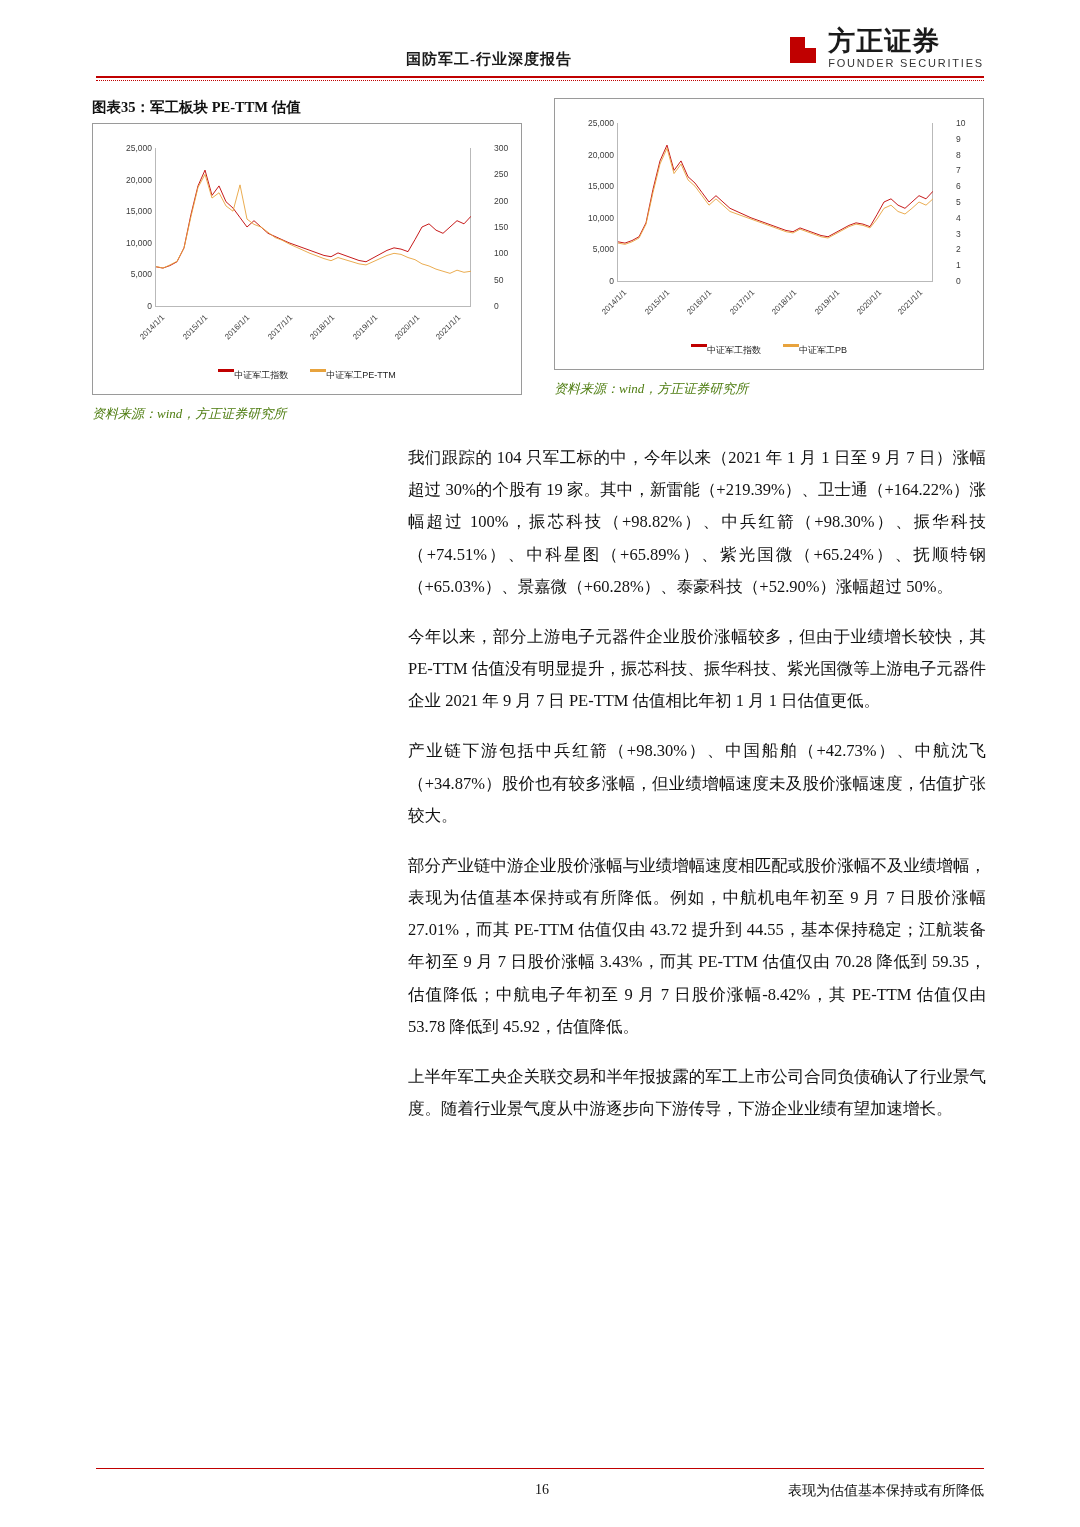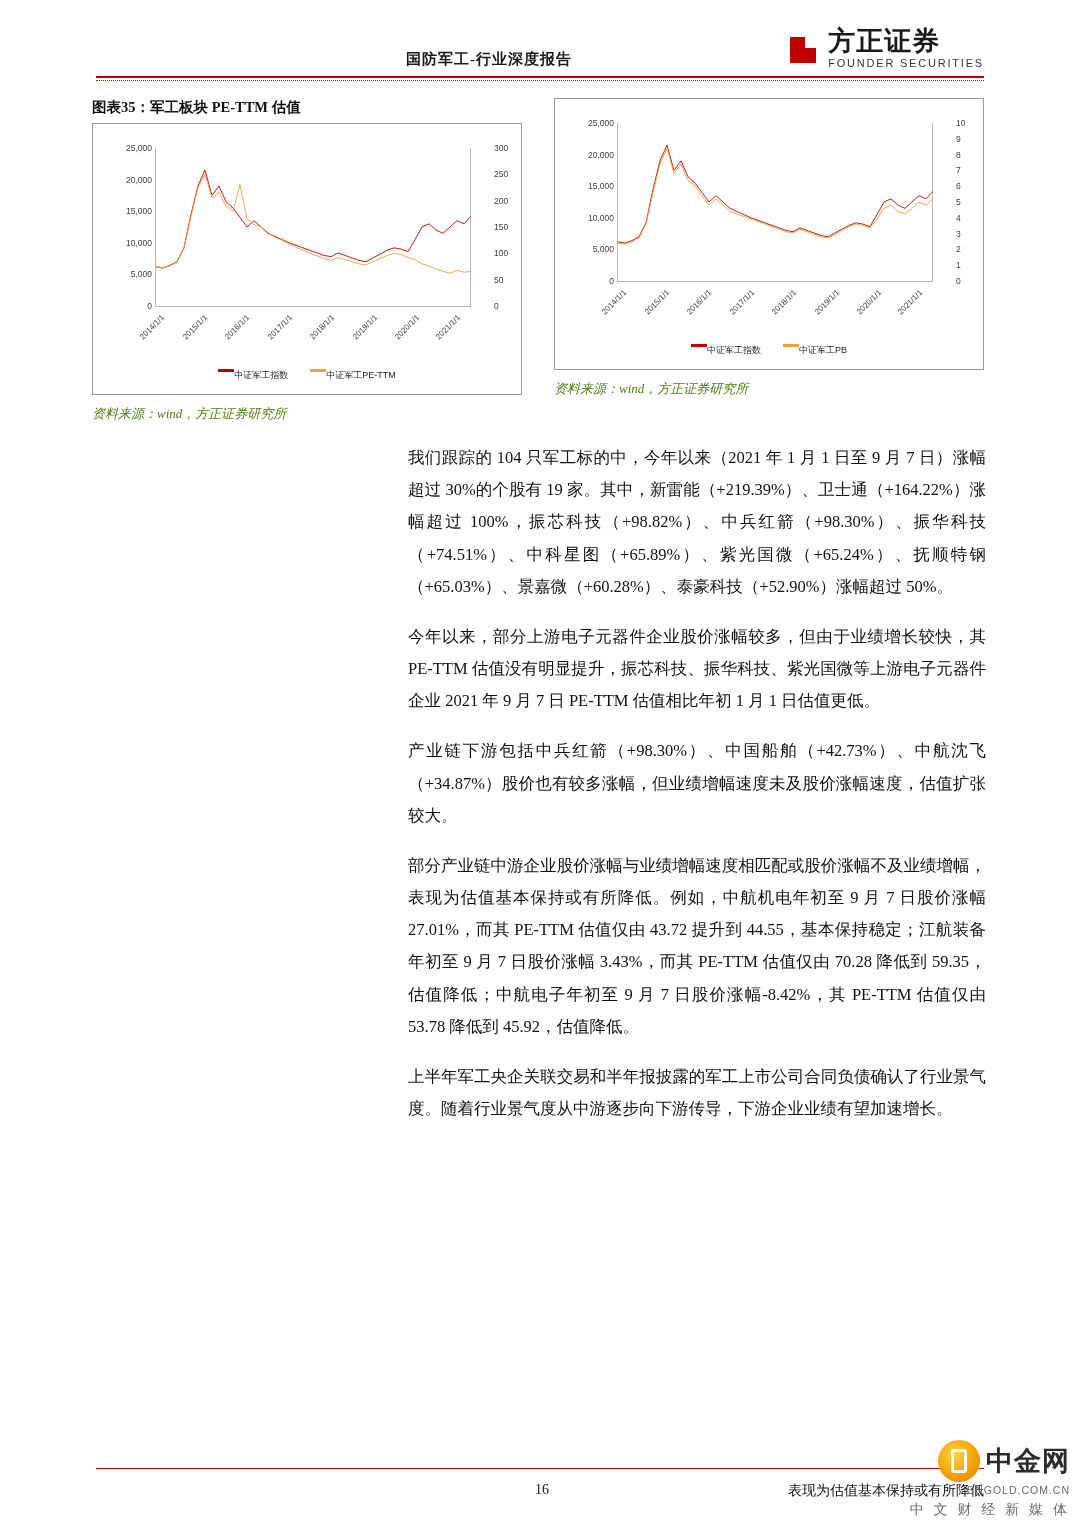--- a/index.html
+++ b/index.html
@@ -417,22 +417,14 @@
     <p class="para">今年以来，部分上游电子元器件企业股价涨幅较多，但由于业绩增长较快，其 PE-TTM 估值没有明显提升，振芯科技、振华科技、紫光国微等上游电子元器件企业 2021 年 9 月 7 日 PE-TTM 估值相比年初 1 月 1 日估值更低。</p>
     <p class="para">产业链下游包括中兵红箭（+98.30%）、中国船舶（+42.73%）、中航沈飞（+34.87%）股价也有较多涨幅，但业绩增幅速度未及股价涨幅速度，估值扩张较大。</p>
     <p class="para">部分产业链中游企业股价涨幅与业绩增幅速度相匹配或股价涨幅不及业绩增幅，表现为估值基本保持或有所降低。例如，中航机电年初至 9 月 7 日股价涨幅 27.01%，而其 PE-TTM 估值仅由 43.72 提升到 44.55，基本保持稳定；江航装备年初至 9 月 7 日股价涨幅 3.43%，而其 PE-TTM 估值仅由 70.28 降低到 59.35，估值降低；中航电子年初至 9 月 7 日股价涨幅-8.42%，其 PE-TTM 估值仅由 53.78 降低到 45.92，估值降低。</p>
     <p class="para">上半年军工央企关联交易和半年报披露的军工上市公司合同负债确认了行业景气度。随着行业景气度从中游逐步向下游传导，下游企业业绩有望加速增长。</p>
   </div>
 
   <div class="footer-rule"></div>
   <div class="footer-pageno">16</div>
   <div class="footer-note">表现为估值基本保持或有所降低</div>
 
-  <div class="watermark">
-    <div class="wm-row">
-      <span class="wm-badge"></span>
-      <span class="wm-name">中金网</span>
-    </div>
-    <div class="wm-url">CNGOLD.COM.CN</div>
-    <div class="wm-tag">中 文 财 经 新 媒 体</div>
-  </div>
 
 </div>
 
 </body></html>

